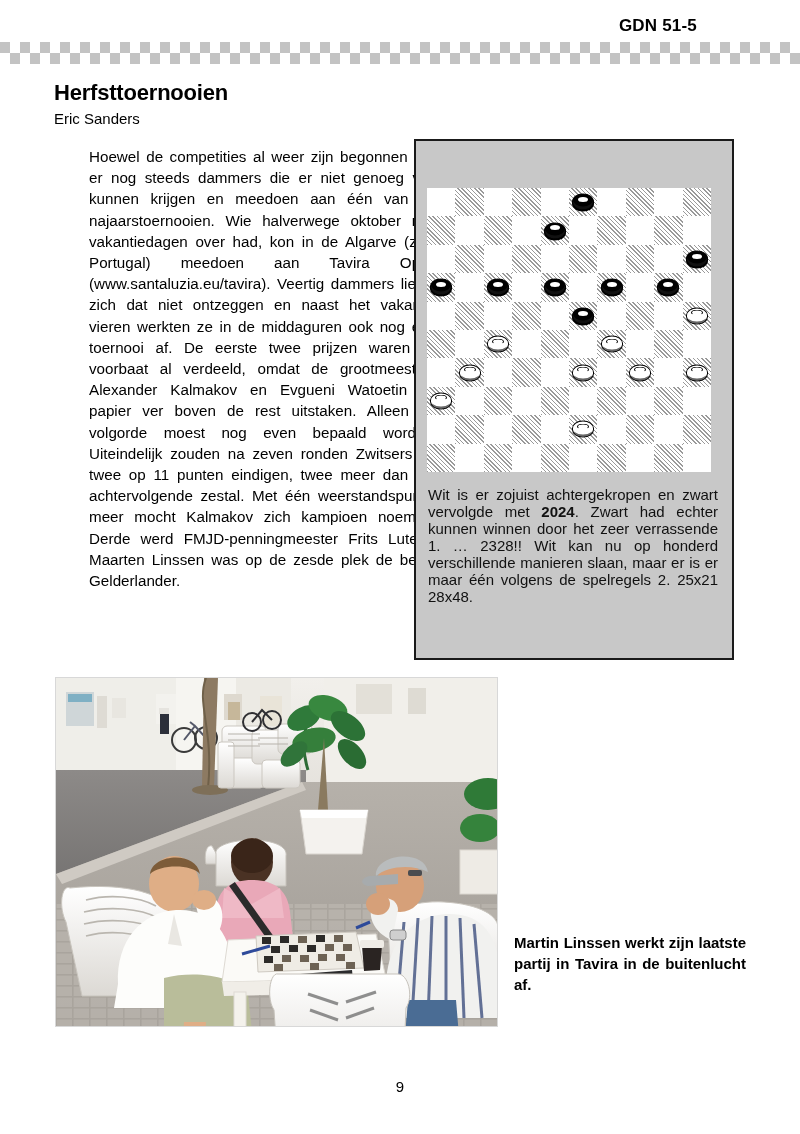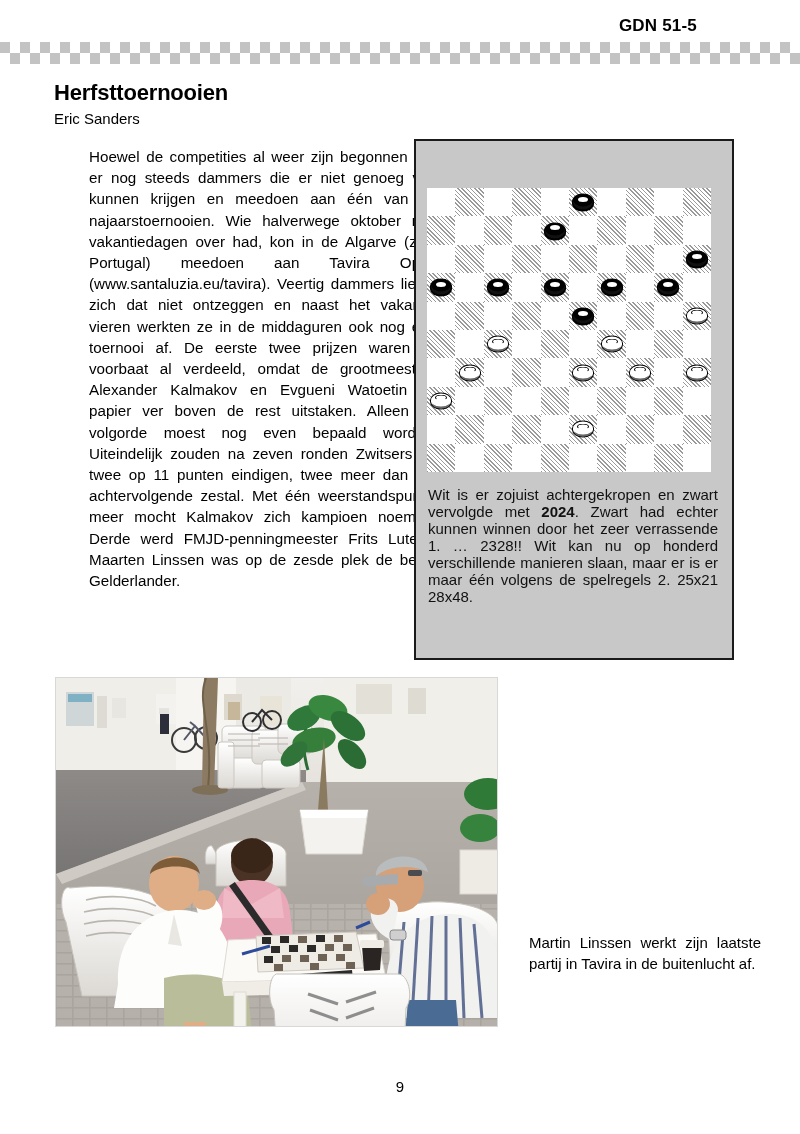--- a/index.html
+++ b/index.html
@@ -186,23 +186,22 @@
   }
   #photo svg { display: block; }
 
   #photo-caption {
     position: absolute;
     left: 514px;
     top: 932px;
     width: 232px;
     font-size: 15px;
     line-height: 21px;
-    font-weight: normal;
+    font-weight: bold;
     text-align: justify;
-    margin-left: 15px;
   }
 
   
   #page-number {
     position: absolute;
     left: 0;
     top: 1078px;
     width: 800px;
     text-align: center;
     font-size: 15px;

